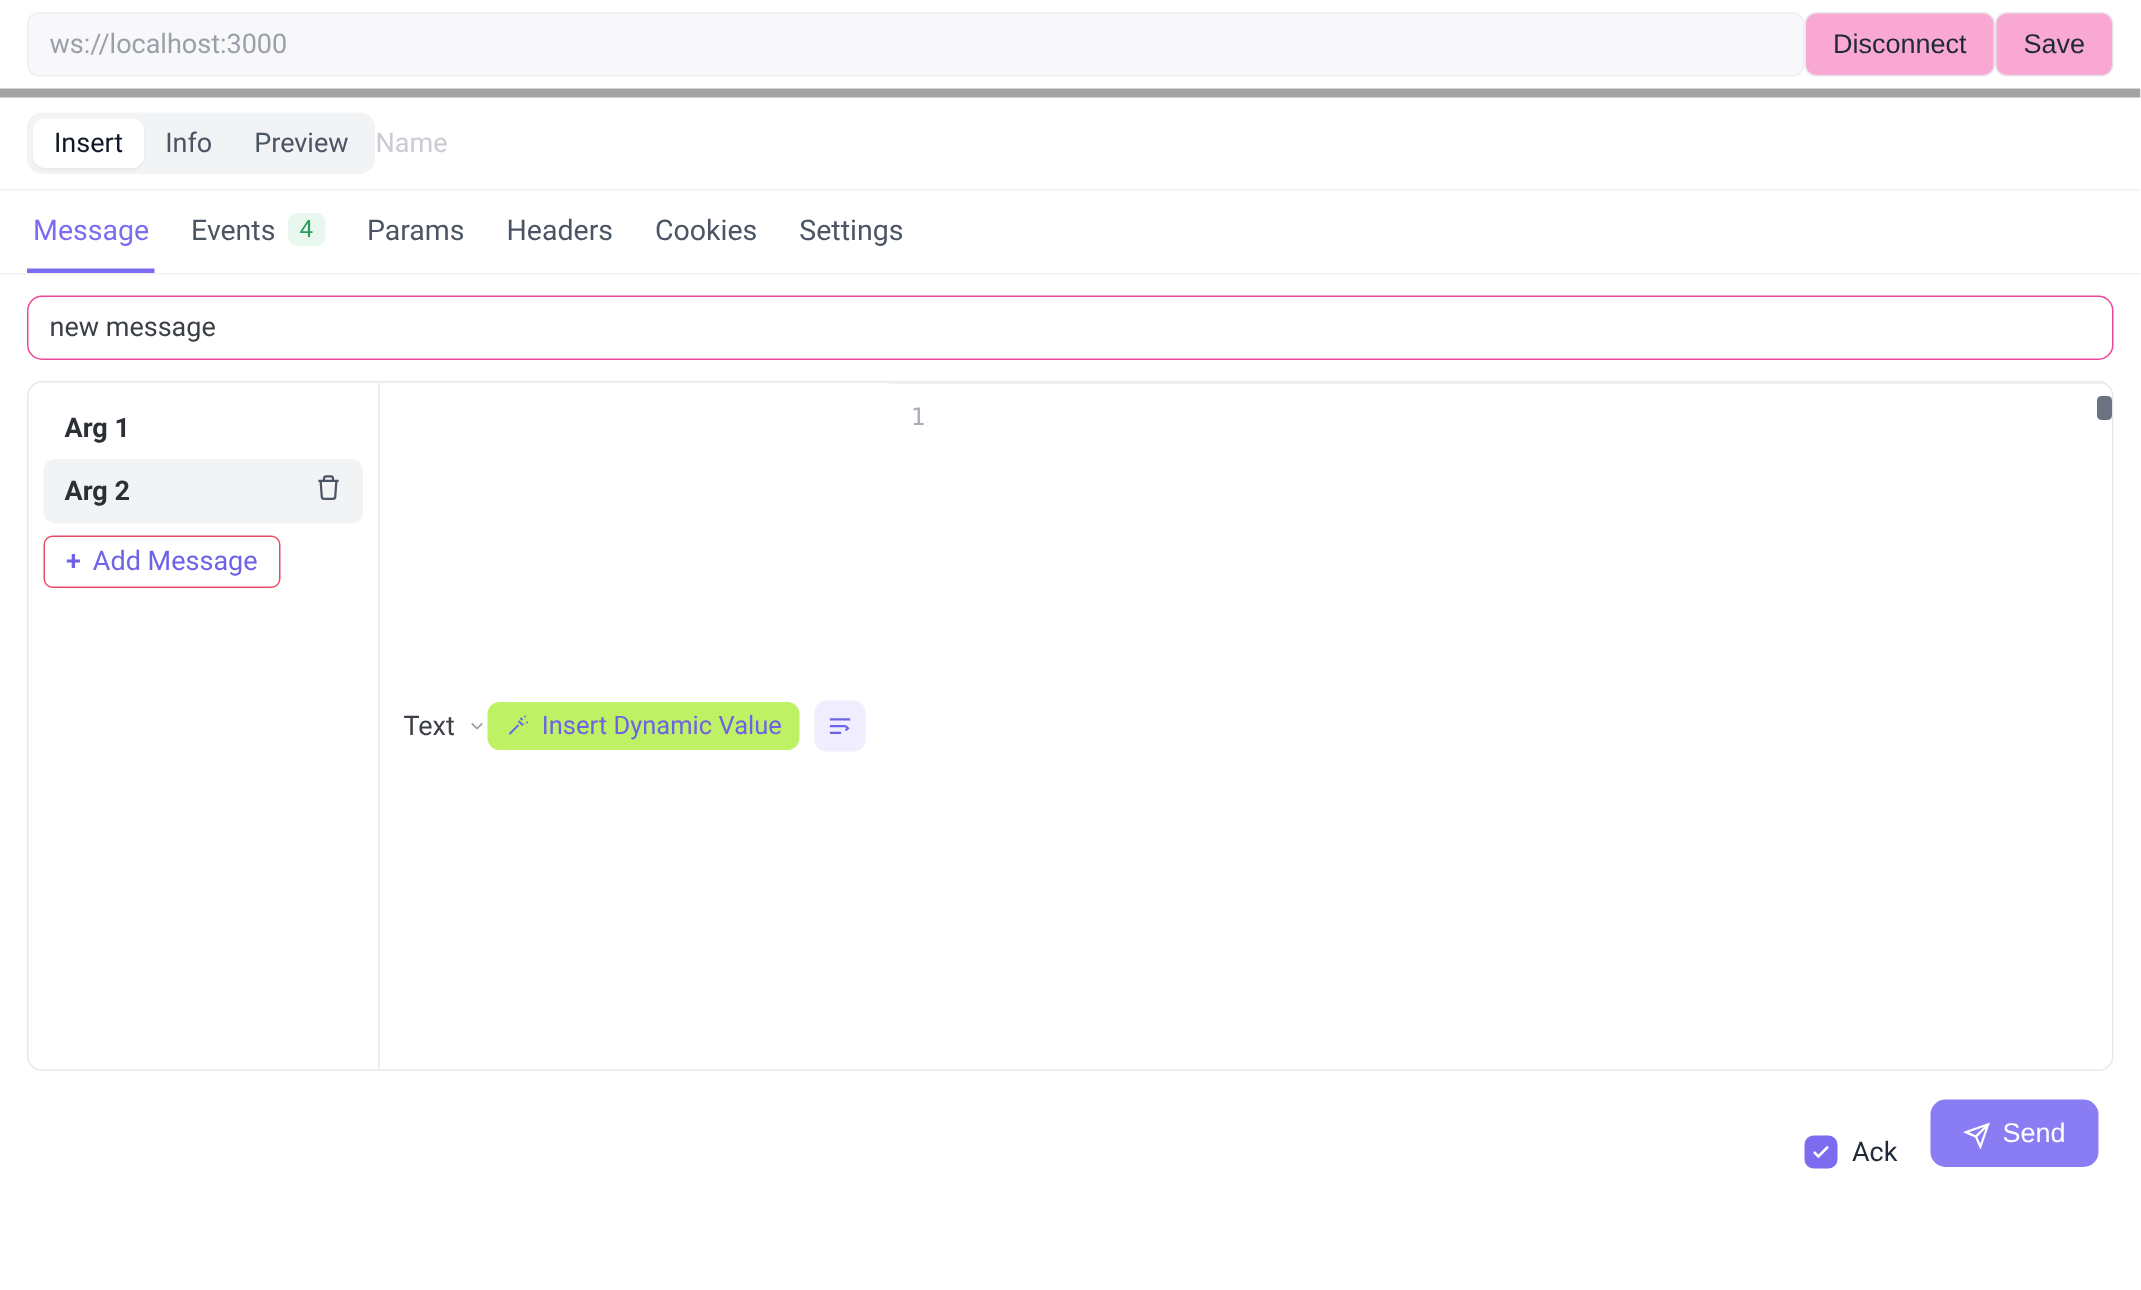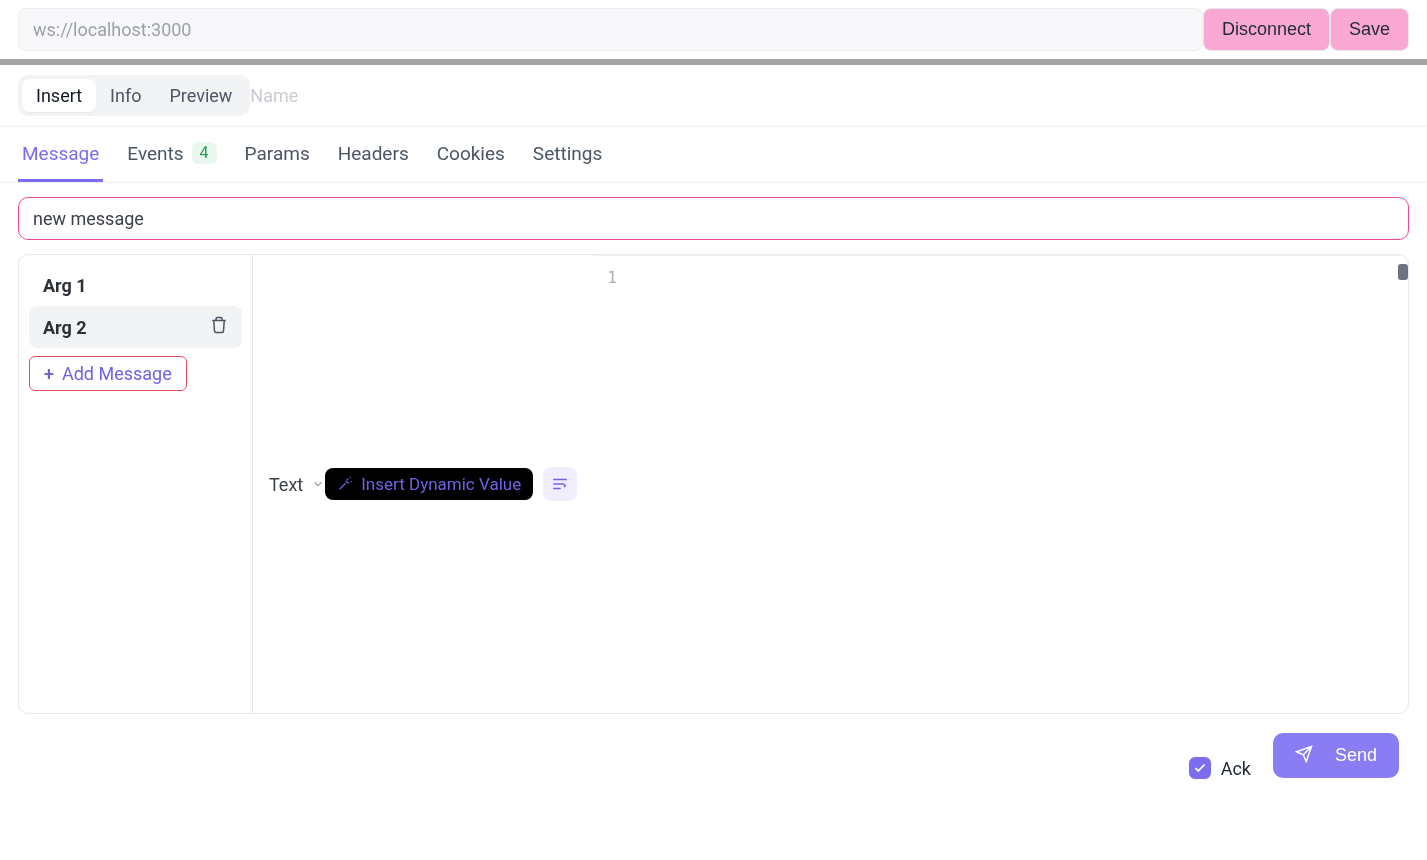--- a/index.html
+++ b/index.html
@@ -34,34 +34,34 @@
   .arg-item.hover { background: #f2f3f5; }
   .trash { width: 18px; height: 18px; }
   .add-arg { display: inline-flex; align-items: center; gap: 8px; border: 1px solid #e94b63; color: #6e62e5; border-radius: 6px; padding: 6px 14px; font-size: 18px; margin-top: 8px; cursor: pointer; }
   .add-arg .plus { color: #6e62e5; font-weight: 600; }
   
   .editor-col { flex: 1; display: flex; }
   .editor-toolbar { display: flex; align-items: center; justify-content: space-between; padding: 10px 16px; }
   .type-sel { display: inline-flex; align-items: center; gap: 8px; font-size: 18px; color: #3b3f46; cursor: pointer; }
   .chev { width: 14px; height: 14px; }
   .toolbar-right { display: inline-flex; align-items: center; gap: 10px; }
-  .insert-dv { display: inline-flex; align-items: center; gap: 8px; background: #000000; color: #6e62e5; border-radius: 8px; padding: 6px 12px; font-size: 17px; cursor: pointer; }
+  .insert-dv { display: inline-flex; align-items: center; gap: 8px; background: #bef264; color: #6e62e5; border-radius: 8px; padding: 6px 12px; font-size: 17px; cursor: pointer; }
   .icon-btn { width: 34px; height: 34px; border-radius: 8px; background: #f0edff; color: #6e62e5; display: inline-flex; align-items: center; justify-content: center; cursor: pointer; }
   .editor-body { border-top: 1px solid #eef0f3; flex: 1; padding: 10px 14px; font-family: ui-monospace, Menlo, Consolas, monospace; font-size: 16px; color: #3b3f46; position: relative; }
   .editor-gutter { position: absolute; left: 14px; top: 12px; color: #a9aeb8; }
   .scroll-thumb { position: absolute; right: 0; top: 8px; width: 10px; height: 16px; background: #6b7280; border-radius: 3px; }
   
   
   .footer { display: flex; align-items: center; justify-content: flex-end; gap: 22px; padding: 18px 28px; }
   .chk { display: inline-flex; align-items: center; gap: 10px; font-size: 18px; color: #1f2937; cursor: pointer; margin-top: 25px; }
   .chk-box { width: 22px; height: 22px; border-radius: 6px; border: 2px solid #c7c9cf; display: inline-flex; align-items: center; justify-content: center; }
   .chk-box.checked { background: #7c6cf0; border-color: #7c6cf0; }
   .chk-box.checked svg { display: block; }
   .chk-box svg { display: none; }
-  .send-btn { display: inline-flex; align-items: flex-start; gap: 22px; background: #8a7cf3; color: #fff; border: none; border-radius: 10px; padding: 12px 22px; font-size: 18px; cursor: pointer; }
+  .send-btn { display: inline-flex; align-items: flex-end; gap: 8px; background: #8a7cf3; color: #fff; border: none; border-radius: 10px; padding: 12px 22px; font-size: 18px; cursor: pointer; }
 </style>
 </head>
 <body>
 
 <div class="top-bar">
   <div class="url-field">ws://localhost:3000</div>
   <button class="btn">Disconnect</button>
   <button class="btn">Save</button>
 </div>
 

